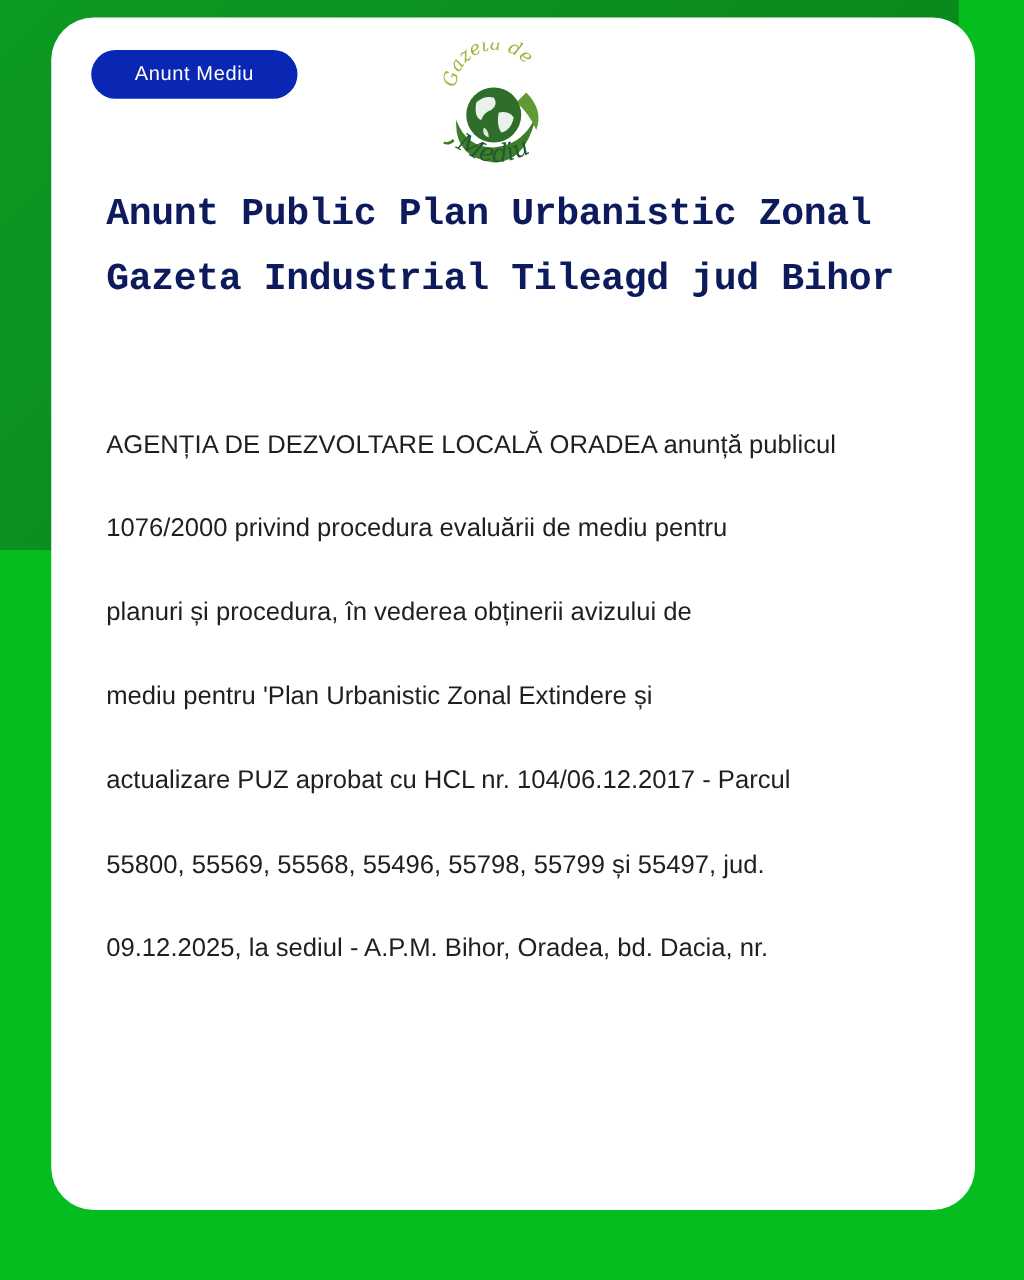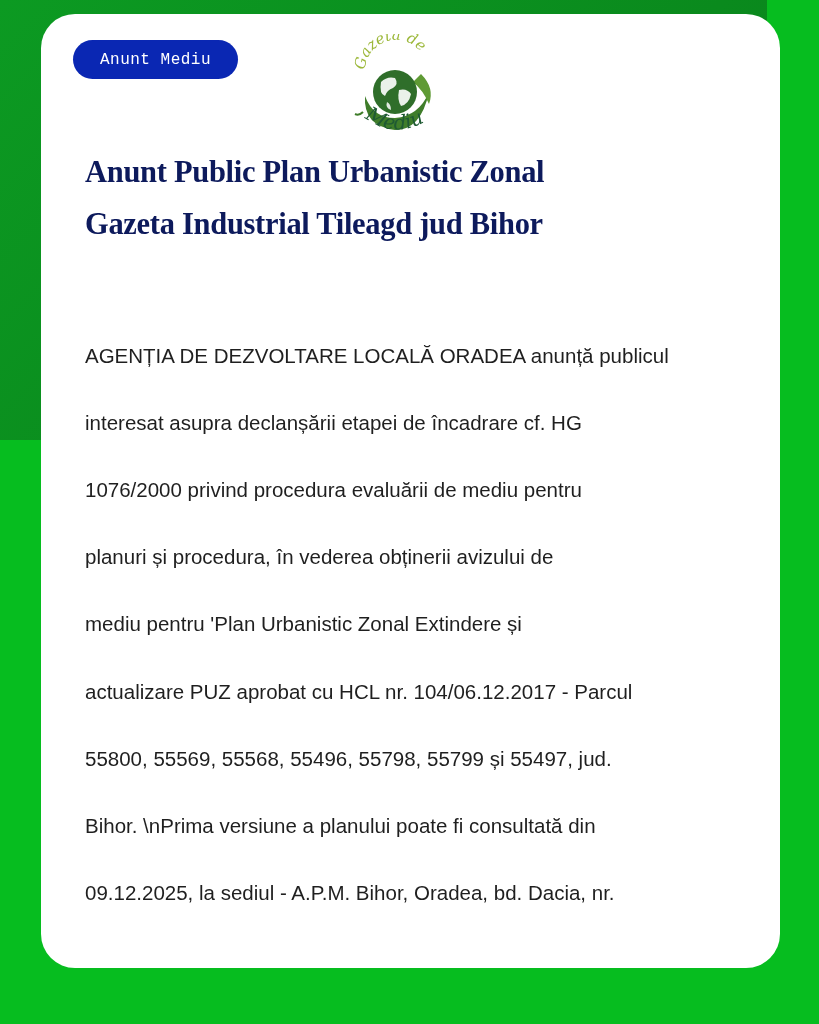--- a/index.html
+++ b/index.html
@@ -38,36 +38,35 @@
       width: 165px;
       height: 39px;
       border-radius: 20px;
       background: #0a27b3;
       color: #ffffff;
       font-size: 16px;
       letter-spacing: 0.5px;
       display: flex;
       align-items: center;
       justify-content: center;
-      font-family: Liberation Mono, monospace;
     }
     .logo {
       position: absolute;
       left: 294px;
       top: 20px;
       width: 120px;
       height: 112px;
     }
     .title {
       position: absolute;
       left: 44px;
       top: 132px;
       width: 680px;
       margin: 0;
-      font-family: Liberation Serif, serif;
+      font-family: Liberation Mono, monospace;
       font-weight: bold;
       font-size: 30.5px;
       line-height: 52px;
       color: #0d1a5c;
       letter-spacing: -0.3px;
     }
     .body-text {
       position: absolute;
       left: 44px;
       top: 291px;
@@ -115,27 +114,25 @@
     </svg>
   </div>
 
   <h1 class="title">
     <span>Anunt Public Plan Urbanistic Zonal</span><br>
     <span>Gazeta Industrial Tileagd jud Bihor</span>
   </h1>
 
   <div class="body-text">
     <div>AGENȚIA DE DEZVOLTARE LOCALĂ ORADEA anunță publicul</div>
-    <div>interesat asupra declanșării etapei de încadrare cf. HG</div>
     <div>1076/2000 privind procedura evaluării de mediu pentru</div>
     <div>planuri și procedura, în vederea obținerii avizului de</div>
     <div>mediu pentru 'Plan Urbanistic Zonal Extindere și</div>
     <div>actualizare PUZ aprobat cu HCL nr. 104/06.12.2017 - Parcul</div>
     <div>55800, 55569, 55568, 55496, 55798, 55799 și 55497, jud.</div>
-    <div>Bihor. \nPrima versiune a planului poate fi consultată din</div>
     <div>09.12.2025, la sediul - A.P.M. Bihor, Oradea, bd. Dacia, nr.</div>
     
     
     
     
     
   </div>
 
 </div>
 

